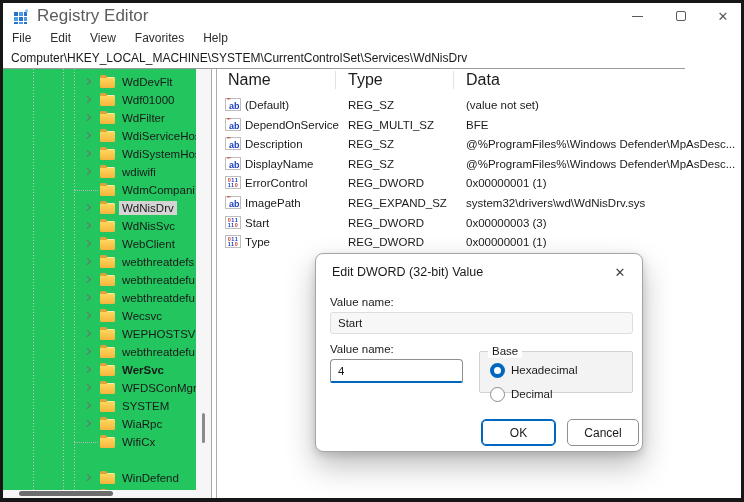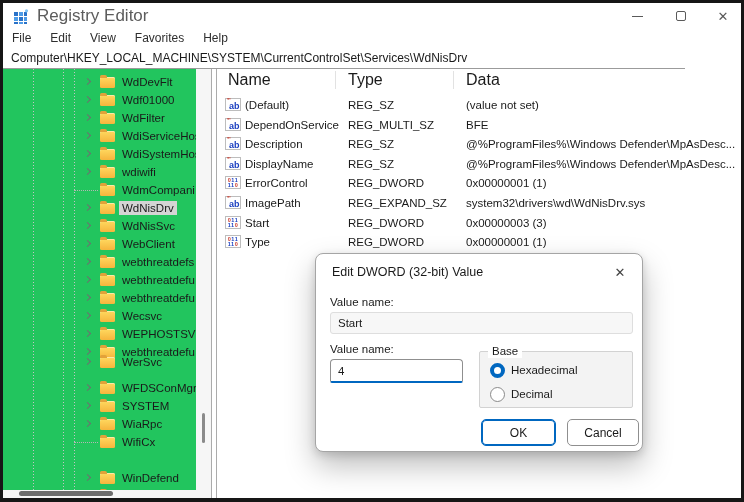--- a/index.html
+++ b/index.html
@@ -60,21 +60,21 @@
   .icon-dw .dr{display:block;font-size:5.5px;line-height:5px;font-weight:bold;letter-spacing:.5px;}
   .icon-dw i{font-style:normal;color:#c8382b;} .icon-dw b{color:#1b3fc0;}
 
   
   .dialog{position:absolute;left:315px;top:253px;width:328px;height:199px;background:#fff;border:1px solid #a5a5a5;border-radius:8px;box-shadow:0 14px 30px rgba(0,0,0,.26),0 3px 8px rgba(0,0,0,.14);z-index:40;}
   .dlg-title{position:absolute;left:16px;top:11px;font-size:12.5px;color:#1a1a1a;}
   .dlg-close{position:absolute;right:10px;top:7px;width:24px;height:22px;border:none;background:transparent;font-size:13px;color:#444;cursor:default;display:flex;align-items:center;justify-content:center;padding:0;}
   .dlg-label{position:absolute;font-size:11.5px;color:#1a1a1a;}
   .inp-name{position:absolute;left:14px;top:58px;width:303px;height:22px;background:#f7f7f7;border:1px solid #dedede;border-radius:3px;font-size:11.5px;color:#1a1a1a;padding:0 7px;outline:none;}
   .inp-data{position:absolute;left:14px;top:105px;width:133px;height:24px;background:#fff;border:1px solid #8f8f8f;border-bottom:2px solid #0067c0;border-radius:4px 4px 2px 2px;font-size:11.5px;color:#1a1a1a;padding:0 7px;outline:none;}
-  .groupbox{position:absolute;left:163px;top:97px;width:154px;height:57px;background:#f3f3f3;border:1px solid #d2d2d2;border-radius:2px;}
+  .groupbox{position:absolute;left:163px;top:97px;width:154px;height:42px;background:#f3f3f3;border:1px solid #d2d2d2;border-radius:2px;}
   .gb-label{position:absolute;top:-8px;left:8px;padding:0 4px;background:#fff;font-size:11.5px;color:#1a1a1a;line-height:14px;}
   .radio-row{position:absolute;left:10px;height:16px;display:flex;align-items:center;}
   .radio{width:15px;height:15px;border-radius:50%;border:1px solid #8a8a8a;background:#fff;display:inline-block;}
   .radio.on{border:4.5px solid #0067c0;}
   .rlabel{font-size:11.5px;color:#1a1a1a;margin-left:6px;}
   .dlg-btn{position:absolute;top:165px;height:27px;background:#fff;border-radius:5px;font-size:12px;color:#1a1a1a;cursor:default;padding:0;}
   .btn-ok{left:165px;width:75px;border:1px solid #0067c0;box-shadow:inset 0 0 0 1px #0067c0;}
   .btn-cancel{left:251px;width:72px;border:1px solid #8f8f8f;}
 </style>
 </head>
@@ -196,21 +196,21 @@
       <div class="trow" style="top: 256px;">
         <span class="chev"></span>
         <span class="folder"></span>
         <span class="tlabel">WEPHOSTSVC</span>
       </div>
       <div class="trow" style="top: 274px;">
         <span class="chev"></span>
         <span class="folder"></span>
         <span class="tlabel">webthreatdefu</span>
       </div>
-      <div class="trow" style="top: 284px;">
+      <div class="trow" style="top: 292px; font-weight: bold;">
         <span class="chev"></span>
         <span class="folder"></span>
         <span class="tlabel">WerSvc</span>
       </div>
       <div class="trow" style="top: 310px;">
         <span class="chev"></span>
         <span class="folder"></span>
         <span class="tlabel">WFDSConMgr</span>
       </div>
       <div class="trow" style="top: 328px;">

